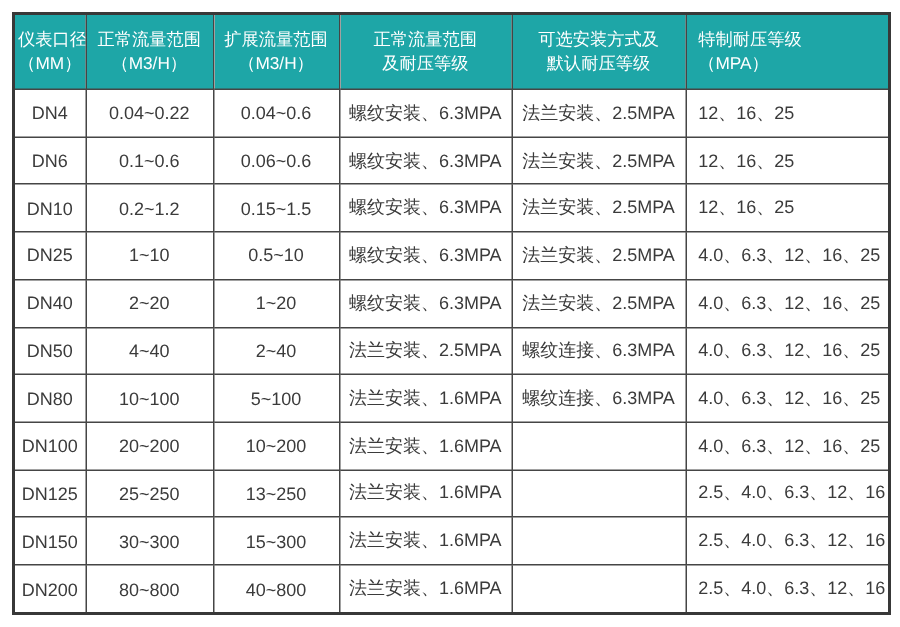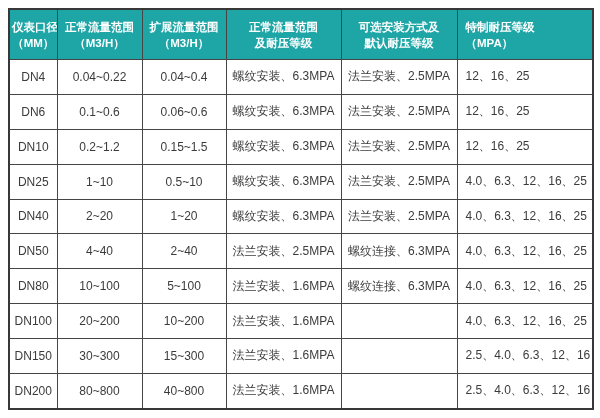--- a/index.html
+++ b/index.html
@@ -26,21 +26,21 @@
   }
   .spec-table th, .spec-table td {
     border: 1px solid var(--border, #454545);
     overflow: hidden;
     white-space: nowrap;
   }
   .spec-table thead th {
     background: var(--header-bg, #1ea6a7);
     color: var(--header-text, #ffffff);
     font-size: 11.5px;
-    font-weight: 700;
+    font-weight: 400;
     text-align: center;
     line-height: 16px;
     height: 45px;
     padding: 2px 2px;
     vertical-align: middle;
   }
   .spec-table thead th.col-6 {
     text-align: left;
     padding-left: 8px;
   }
@@ -103,21 +103,21 @@
           <th class="col-6">
             <div>特制耐压等级</div>
             <div>（MPA）</div>
           </th>
         </tr>
     </thead>
     <tbody id="table-body">
         <tr>
           <td class="col-1">DN4</td>
           <td class="col-2">0.04~0.22</td>
-          <td class="col-3">0.04~0.4</td>
+          <td class="col-3">0.04~0.6</td>
           <td class="col-4">螺纹安装、6.3MPA</td>
           <td class="col-5">法兰安装、2.5MPA</td>
           <td class="col-6">12、16、25</td>
         </tr>
         <tr>
           <td class="col-1">DN6</td>
           <td class="col-2">0.1~0.6</td>
           <td class="col-3">0.06~0.6</td>
           <td class="col-4">螺纹安装、6.3MPA</td>
           <td class="col-5">法兰安装、2.5MPA</td>
@@ -165,20 +165,28 @@
         </tr>
         <tr>
           <td class="col-1">DN100</td>
           <td class="col-2">20~200</td>
           <td class="col-3">10~200</td>
           <td class="col-4">法兰安装、1.6MPA</td>
           <td class="col-5"></td>
           <td class="col-6">4.0、6.3、12、16、25</td>
         </tr>
         <tr>
+          <td class="col-1">DN125</td>
+          <td class="col-2">25~250</td>
+          <td class="col-3">13~250</td>
+          <td class="col-4">法兰安装、1.6MPA</td>
+          <td class="col-5"></td>
+          <td class="col-6">2.5、4.0、6.3、12、16</td>
+        </tr>
+        <tr>
           <td class="col-1">DN150</td>
           <td class="col-2">30~300</td>
           <td class="col-3">15~300</td>
           <td class="col-4">法兰安装、1.6MPA</td>
           <td class="col-5"></td>
           <td class="col-6">2.5、4.0、6.3、12、16</td>
         </tr>
         <tr>
           <td class="col-1">DN200</td>
           <td class="col-2">80~800</td>

